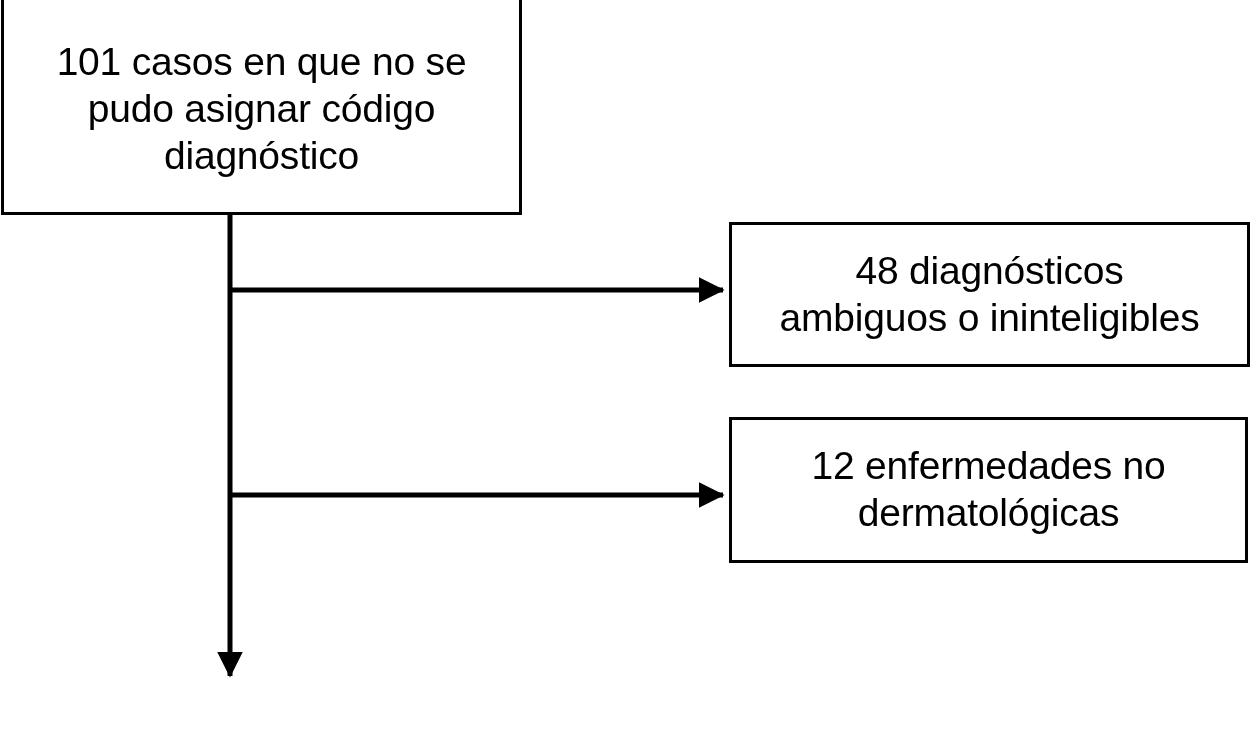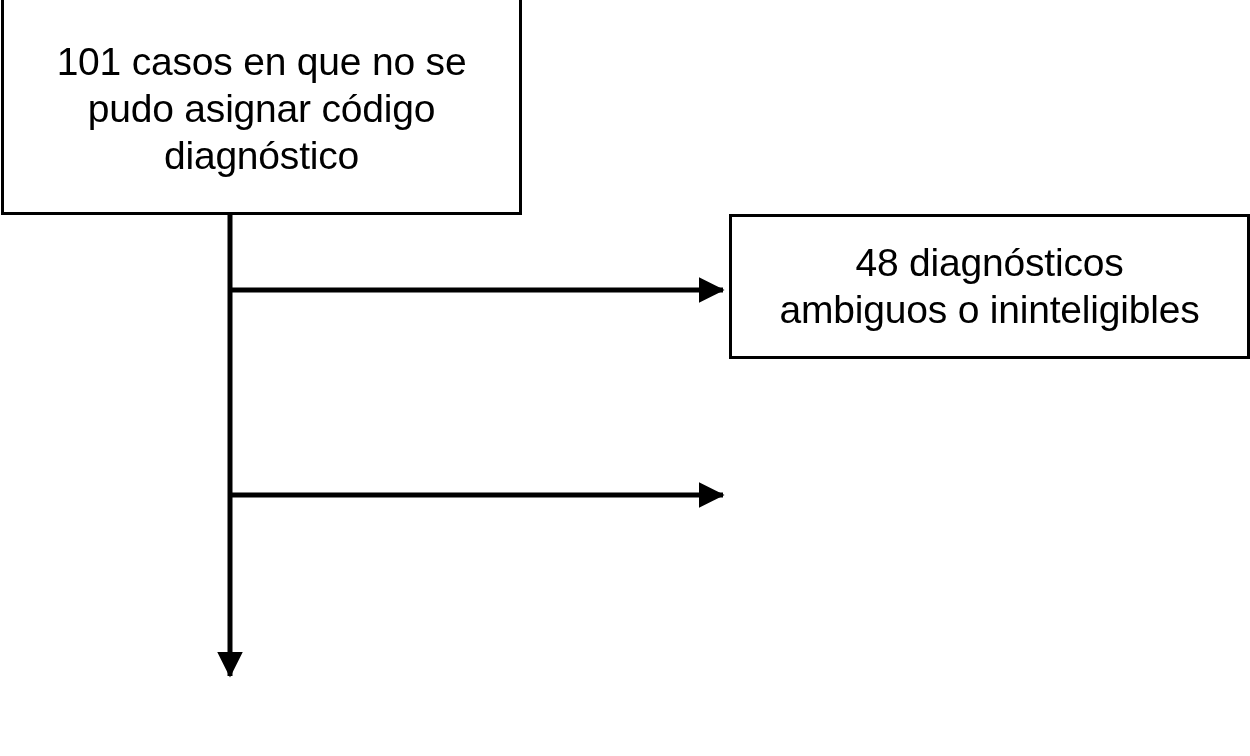--- a/index.html
+++ b/index.html
@@ -45,21 +45,21 @@
     left: 1px;
     top: -6px;
     width: 521px;
     height: 221px;
   }
   #node-source .label {
     padding-top: 10px;
   }
   #node-excluded-ambiguous {
     left: 729px;
-    top: 214px;
+    top: 222px;
     width: 521px;
     height: 145px;
     align-items: center;
   }
   #node-excluded-nonderm {
     left: 729px;
     top: 417px;
     width: 519px;
     height: 146px;
   }
@@ -112,15 +112,19 @@
     <span class="label">101 casos en que no se
 pudo asignar código
 diagnóstico</span>
   </div>
 
   <div class="node" id="node-excluded-ambiguous">
     <span class="label">48 diagnósticos
 ambiguos o ininteligibles</span>
   </div>
 
+  <div class="node" id="node-excluded-nonderm">
+    <span class="label">12 enfermedades no
+dermatológicas</span>
+  </div>
 
 
 </div>
 
 </body></html>

